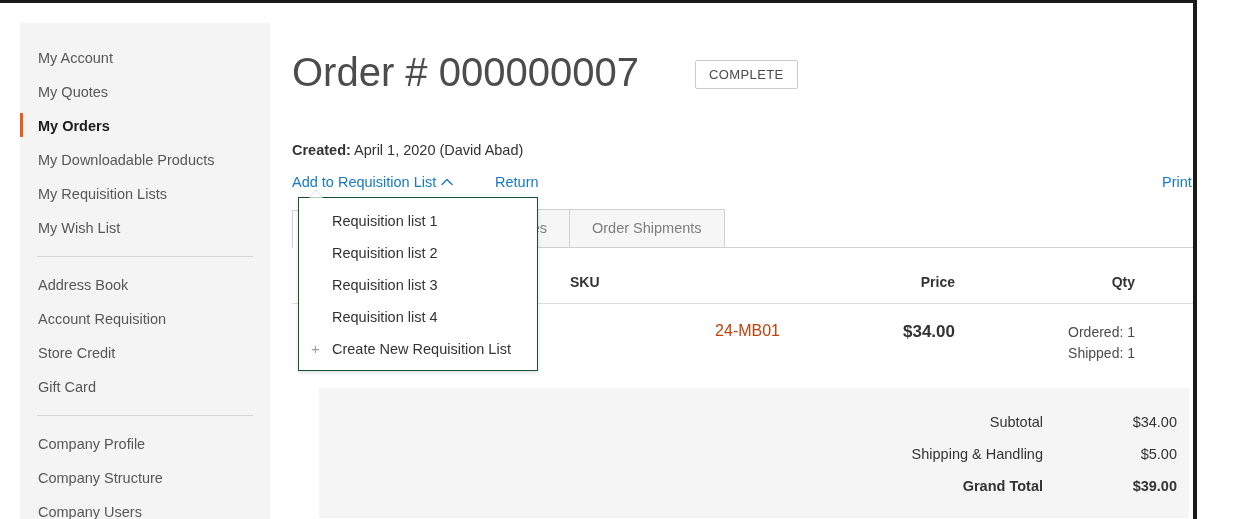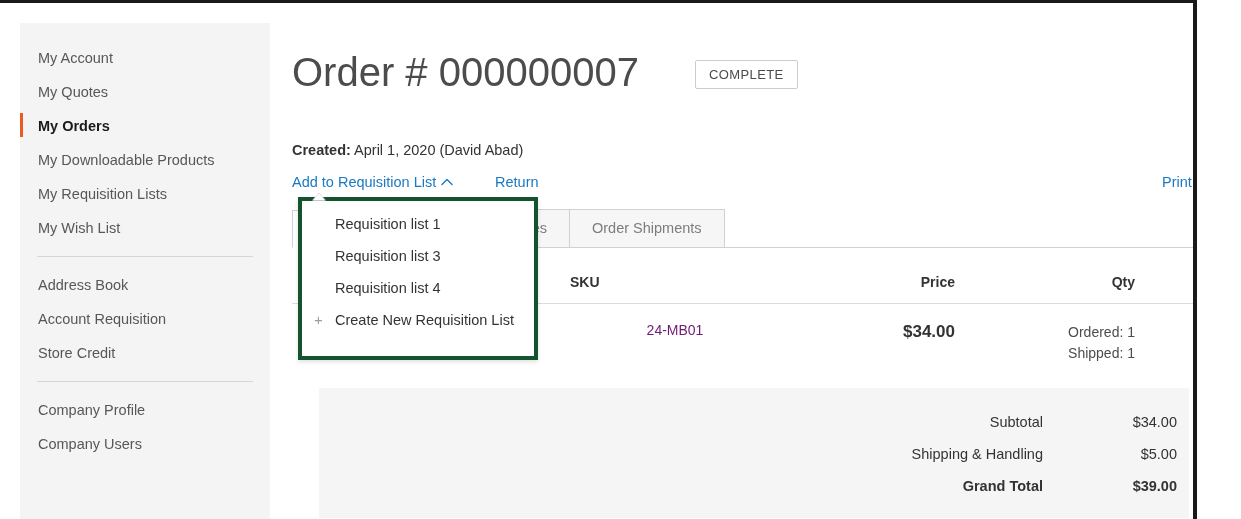--- a/index.html
+++ b/index.html
@@ -126,24 +126,24 @@
     right: -40px; top: 0;
     white-space: nowrap;
   }
 
   
   .dropdown-menu {
     position: absolute;
     left: 6px; top: 23px;
     width: 240px;
     background: #ffffff;
-    border: 4px solid #14532d;
+    border: 1px solid #14532d;
     box-shadow: 0 2px 4px rgba(0,0,0,0.12);
     z-index: 40;
-    padding: 7px 0 20px 0;
+    padding: 7px 0 5px 0;
   }
   .dropdown-menu::before {
     content: "";
     position: absolute;
     top: -7px; left: 11px;
     width: 12px; height: 7px;
     background: #ffffff;
     clip-path: polygon(50% 0, 100% 100%, 0 100%);
     border: none;
   }
@@ -235,23 +235,23 @@
     vertical-align: top;
     text-align: right;
   }
   .order-table td.c-name {
     text-align: left;
     padding-left: 29px;
     font-size: 17px;
     color: #333333;
   }
   .order-table td.c-sku {
-    text-align: center;
-    font-size: 14px;
-    color: #701a75;
+    text-align: right;
+    font-size: 16px;
+    color: #c2410c;
   }
   .order-table td.c-price, .order-table td.c-sub {
     font-weight: bold;
     font-size: 17px;
     color: #333333;
   }
   .qty-line { font-size: 14px; color: #4c4c4c; line-height: 21px; }
 
   .col-name  { width: 278px; }
   .col-sku   { width: 210px; }
@@ -294,26 +294,28 @@
       <a class="nav-item">My Requisition Lists</a>
       <a class="nav-item">My Wish List</a>
     </div>
 
     <div class="nav-divider"></div>
 
     <div class="nav-group">
       <a class="nav-item">Address Book</a>
       <a class="nav-item">Account Requisition</a>
       <a class="nav-item">Store Credit</a>
+      <a class="nav-item">Gift Card</a>
     </div>
 
     <div class="nav-divider"></div>
 
     <div class="nav-group">
       <a class="nav-item">Company Profile</a>
+      <a class="nav-item">Company Structure</a>
       <a class="nav-item">Company Users</a>
 
     </div>
 
   </nav>
 
   <main id="main">
 
     <div class="page-title-row">
       <h1 class="page-title">Order # 000000007</h1>
@@ -332,20 +334,21 @@
               <path d="M1 6.5 L6 1.5 L11 6.5" fill="none" stroke="#1979c3" stroke-width="1.4" stroke-linecap="round" stroke-linejoin="round"></path>
             </svg></span>
       </a>
 
       <a class="action-link return-link">Return</a>
 
       <a class="action-link print-link">Print Order</a>
 
       <div class="dropdown-menu">
         <div class="dd-item">Requisition list 1</div>
+        <div class="dd-item">Requisition list 2</div>
         <div class="dd-item">Requisition list 3</div>
         <div class="dd-item">Requisition list 4</div>
         <div class="dd-item create">
           <span class="dd-plus">+</span>
           <span>Create New Requisition List</span>
         </div>
       </div>
 
     </div>
 

